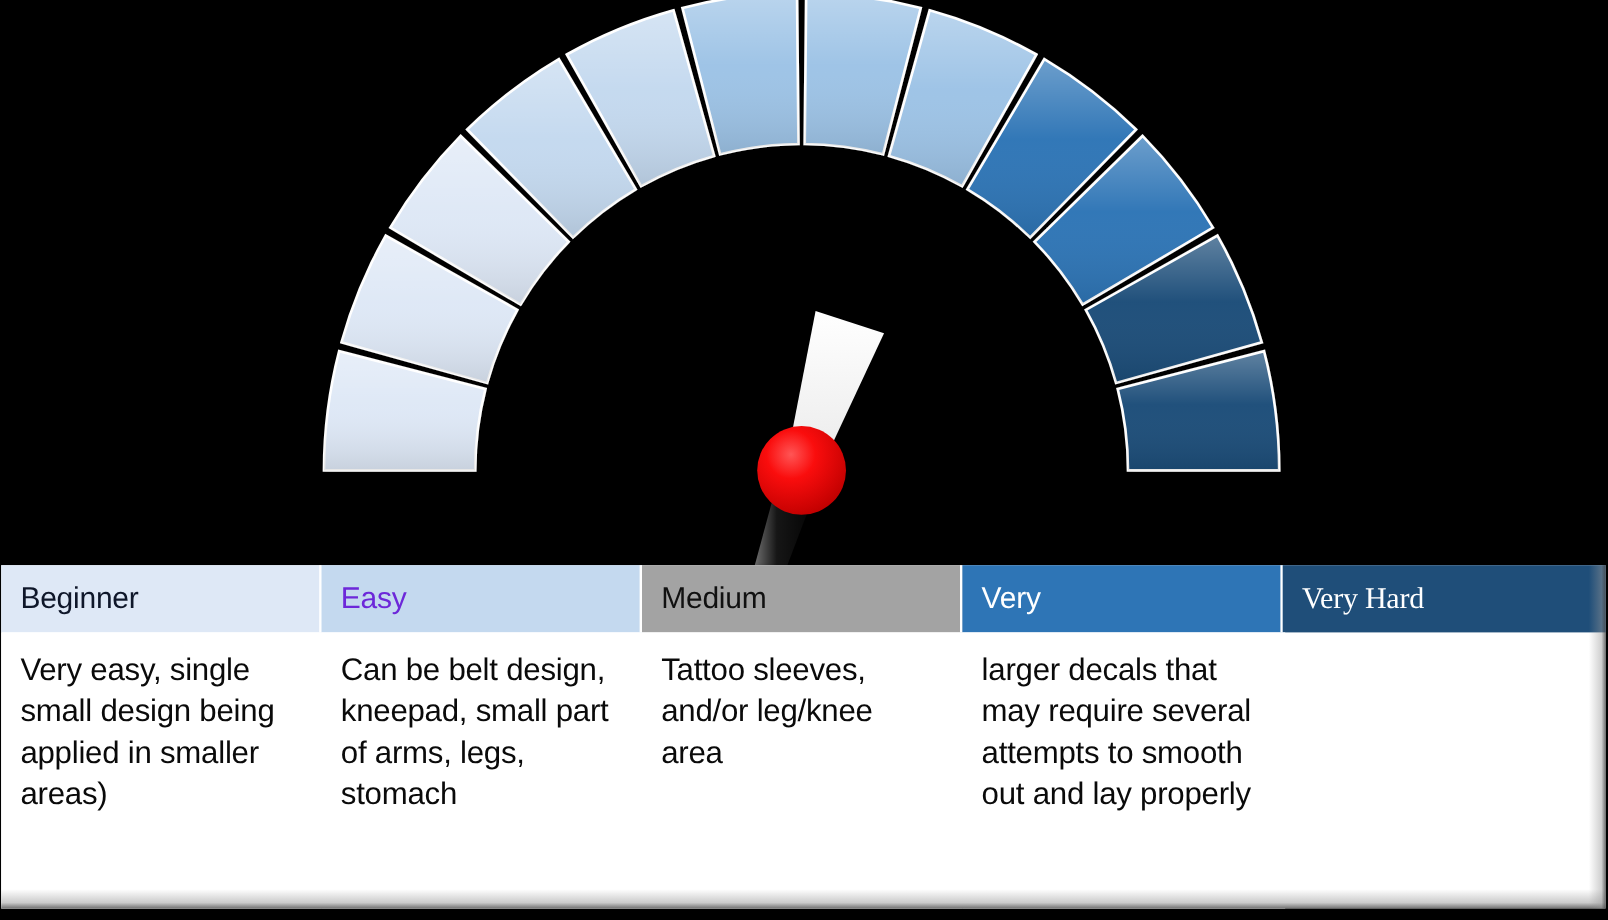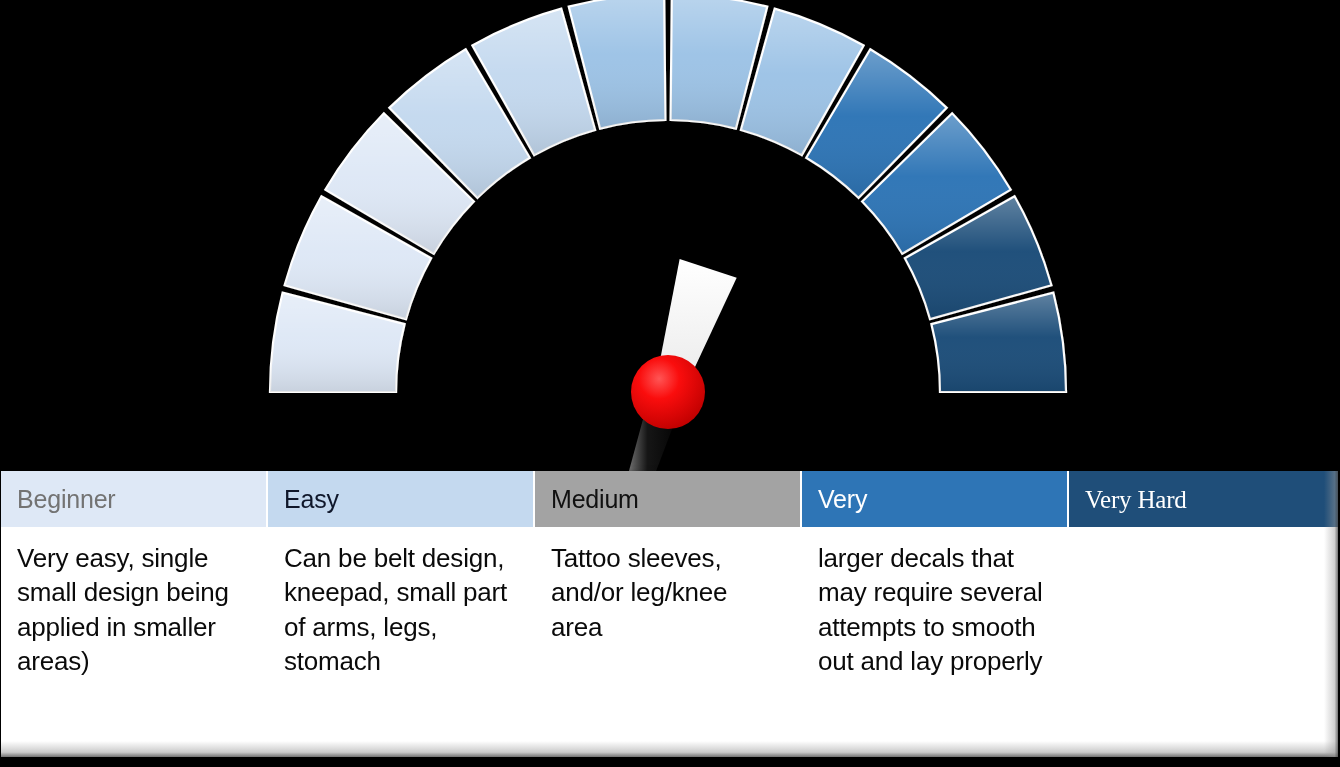--- a/index.html
+++ b/index.html
@@ -183,22 +183,22 @@
       <path id="needle" fill="url(#needle-grad)" d="M 561.3891369406432 720.114498121828 L 651.8320392229824 386.74671109562587 L 684.1679607770176 397.25328890437413 Z"></path>
 
       <circle id="hub" cx="668" cy="392" r="37" fill="url(#hub-grad)"></circle>
     </svg>
   </div>
 
   <div id="legend-table">
     <div id="legend-inner">
 
       <div class="table-row header-row">
-        <div class="th-cell" style="background: rgb(222, 232, 246); color: #737373;">Beginner</div>
-        <div class="th-cell" style="background: rgb(196, 217, 239); color: #0f172a;">Easy</div>
+        <div class="th-cell" style="background: rgb(222, 232, 246); color: #0f172a;">Beginner</div>
+        <div class="th-cell" style="background: rgb(196, 217, 239); color: #6d28d9;">Easy</div>
         <div class="th-cell" style="background: #a3a3a3; color: rgb(17, 17, 17);">Medium</div>
         <div class="th-cell light-text" style="background: rgb(46, 117, 182); color: rgb(255, 255, 255);">Very</div>
         <div class="th-cell light-text" style="background: rgb(31, 78, 121); color: rgb(255, 255, 255);">Very Hard</div>
       </div>
 
       <div class="table-row body-row">
         <div class="td-cell">Very easy, single small design being applied in smaller areas)</div>
         <div class="td-cell">Can be belt design, kneepad, small part of arms, legs, stomach</div>
         <div class="td-cell">Tattoo sleeves, and/or leg/knee area</div>
         <div class="td-cell">larger decals that may require several attempts to smooth out and lay properly</div>

